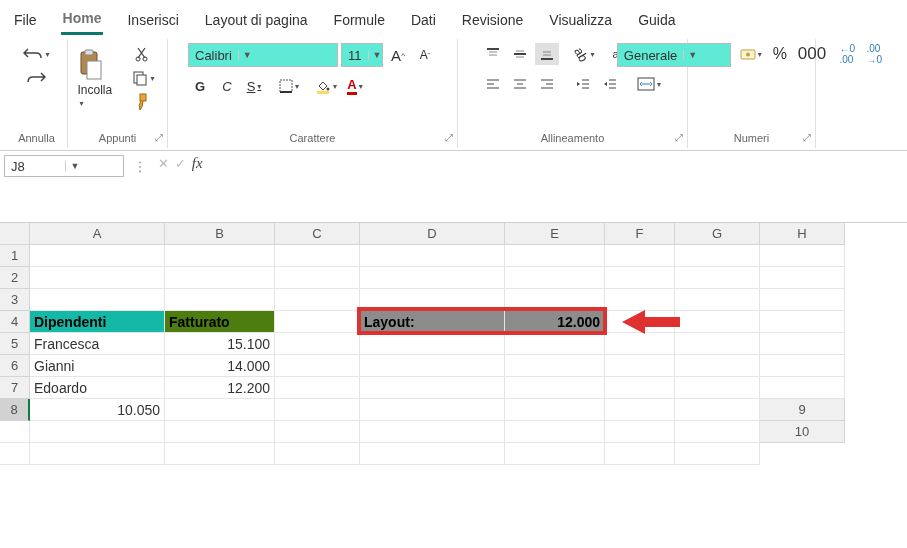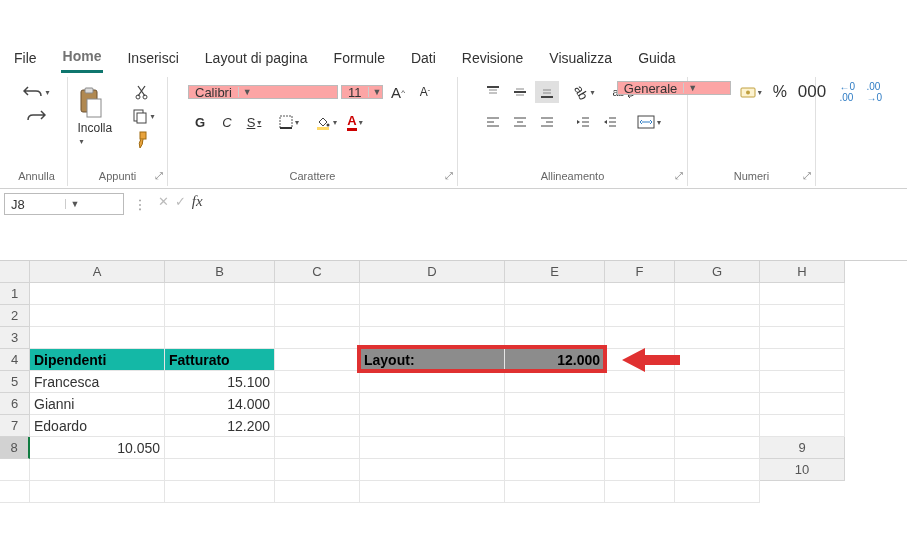--- a/index.html
+++ b/index.html
@@ -1,35 +1,35 @@
 <!DOCTYPE html>
 <html><head>
 <meta charset="utf-8">
 <style>
 * { box-sizing: border-box; margin: 0; padding: 0; font-family: "Segoe UI", Arial, sans-serif; }
 body { background: #fff; width: 907px; height: 548px; overflow: hidden; font-size: 13px; color: #333; }
 
 
 .menubar { display: flex; align-items: center; padding: 6px 12px 0 12px; gap: 22px; font-size: 14px; }
-.menubar div { padding: 4px 2px 6px 2px; cursor: pointer; margin-top: 38px; }
+.menubar div { padding: 4px 2px 6px 2px; cursor: pointer; }
 .menubar .active { color: #737373; border-bottom: 3px solid #0f766e; font-weight: 600; }
 
 
 .ribbon { display: flex; border-bottom: 1px solid #d0d0d0; padding: 4px 6px 2px 6px; height: 116px; }
 .group { display: flex; flex-direction: column; align-items: center; border-right: 1px solid #e0e0e0; padding: 0 8px; position: relative; }
 .group-body { flex: 1; display: flex; align-items: flex-start; gap: 4px; padding-top: 4px; }
 .group-label { font-size: 11px; color: #666; padding: 2px 0 4px 0; text-align: center; width: 100%; }
 .group .launcher { position: absolute; right: 4px; bottom: 4px; font-size: 10px; color: #777; cursor: pointer; }
 
 .col { display: flex; flex-direction: column; gap: 2px; align-items: center; }
 .row { display: flex; gap: 3px; align-items: center; }
 .btn { display: inline-flex; align-items: center; justify-content: center; min-width: 24px; height: 22px; cursor: pointer; padding: 0 3px; font-size: 13px; }
 .bigbtn { display: flex; flex-direction: column; align-items: flex-start; justify-content: center; width: 48px; height: 70px; cursor: pointer; font-size: 12px; gap: 2px; }
 .dd::after { content: "▾"; font-size: 8px; margin-left: 2px; color: #555; }
-.combo { display: flex; align-items: center; border: 1px solid #bbb; background: #fca5a5; height: 14px; font-size: 13px; }
+.combo { display: flex; align-items: center; border: 1px solid #bbb; background: #5eead4; height: 24px; font-size: 13px; }
 .combo span { padding: 0 6px; }
 .combo .arr { border-left: 1px solid #ccc; padding: 0 4px; font-size: 9px; color: #555; }
 
 svg { display: block; }
 
 
 .fbar { display: flex; align-items: flex-start; border-bottom: 1px solid #d0d0d0; height: 72px; }
 .namebox { display: flex; align-items: center; border: 1px solid #bbb; margin: 4px; width: 120px; height: 22px; }
 .namebox span { flex: 1; padding: 0 6px; font-size: 13px; }
 .namebox .arr { border-left: 1px solid #ccc; padding: 0 5px; font-size: 9px; color: #555; }
@@ -38,21 +38,21 @@
 .fxinput { flex: 1; border: none; margin-top: 4px; height: 22px; }
 
 
 .grid { display: grid; grid-template-columns: 30px 135px 110px 85px 145px 100px 70px 85px 85px; }
 .hdr { background: #f0f0f0; border-right: 1px solid #d4d4d4; border-bottom: 1px solid #d4d4d4; text-align: center; font-size: 13px; color: #555; height: 22px; line-height: 22px; }
 .rowhdr { background: #f0f0f0; border-right: 1px solid #d4d4d4; border-bottom: 1px solid #d4d4d4; text-align: center; font-size: 13px; color: #555; height: 22px; line-height: 22px; }
 .rowhdr.sel { background: #d2d2d2; border-right: 2px solid #107c41; }
 .cell { border-right: 1px solid #e5e5e5; border-bottom: 1px solid #e5e5e5; height: 22px; line-height: 22px; padding: 0 4px; font-size: 14px; position: relative; }
 .cell.r { text-align: right; }
 .cell.hdr-blue { background: #14b8a6; font-weight: bold; color: #000; }
-.cell.hdr-yellow { background: #14b8a6; font-weight: bold; color: #000; }
+.cell.hdr-yellow { background: #4d7c0f; font-weight: bold; color: #000; }
 .cell.greybg { background: #8c8c8c; font-weight: bold; color: #000; }
 
 
 .redbox { position: absolute; border: 4px solid #e03131; pointer-events: none; }
 .arrow { position: absolute; }
 .arrow-shape { fill: #e03131; }
 
 .corner { background: #f0f0f0; border-right: 1px solid #d4d4d4; border-bottom: 1px solid #d4d4d4; }
 </style>
 </head>

